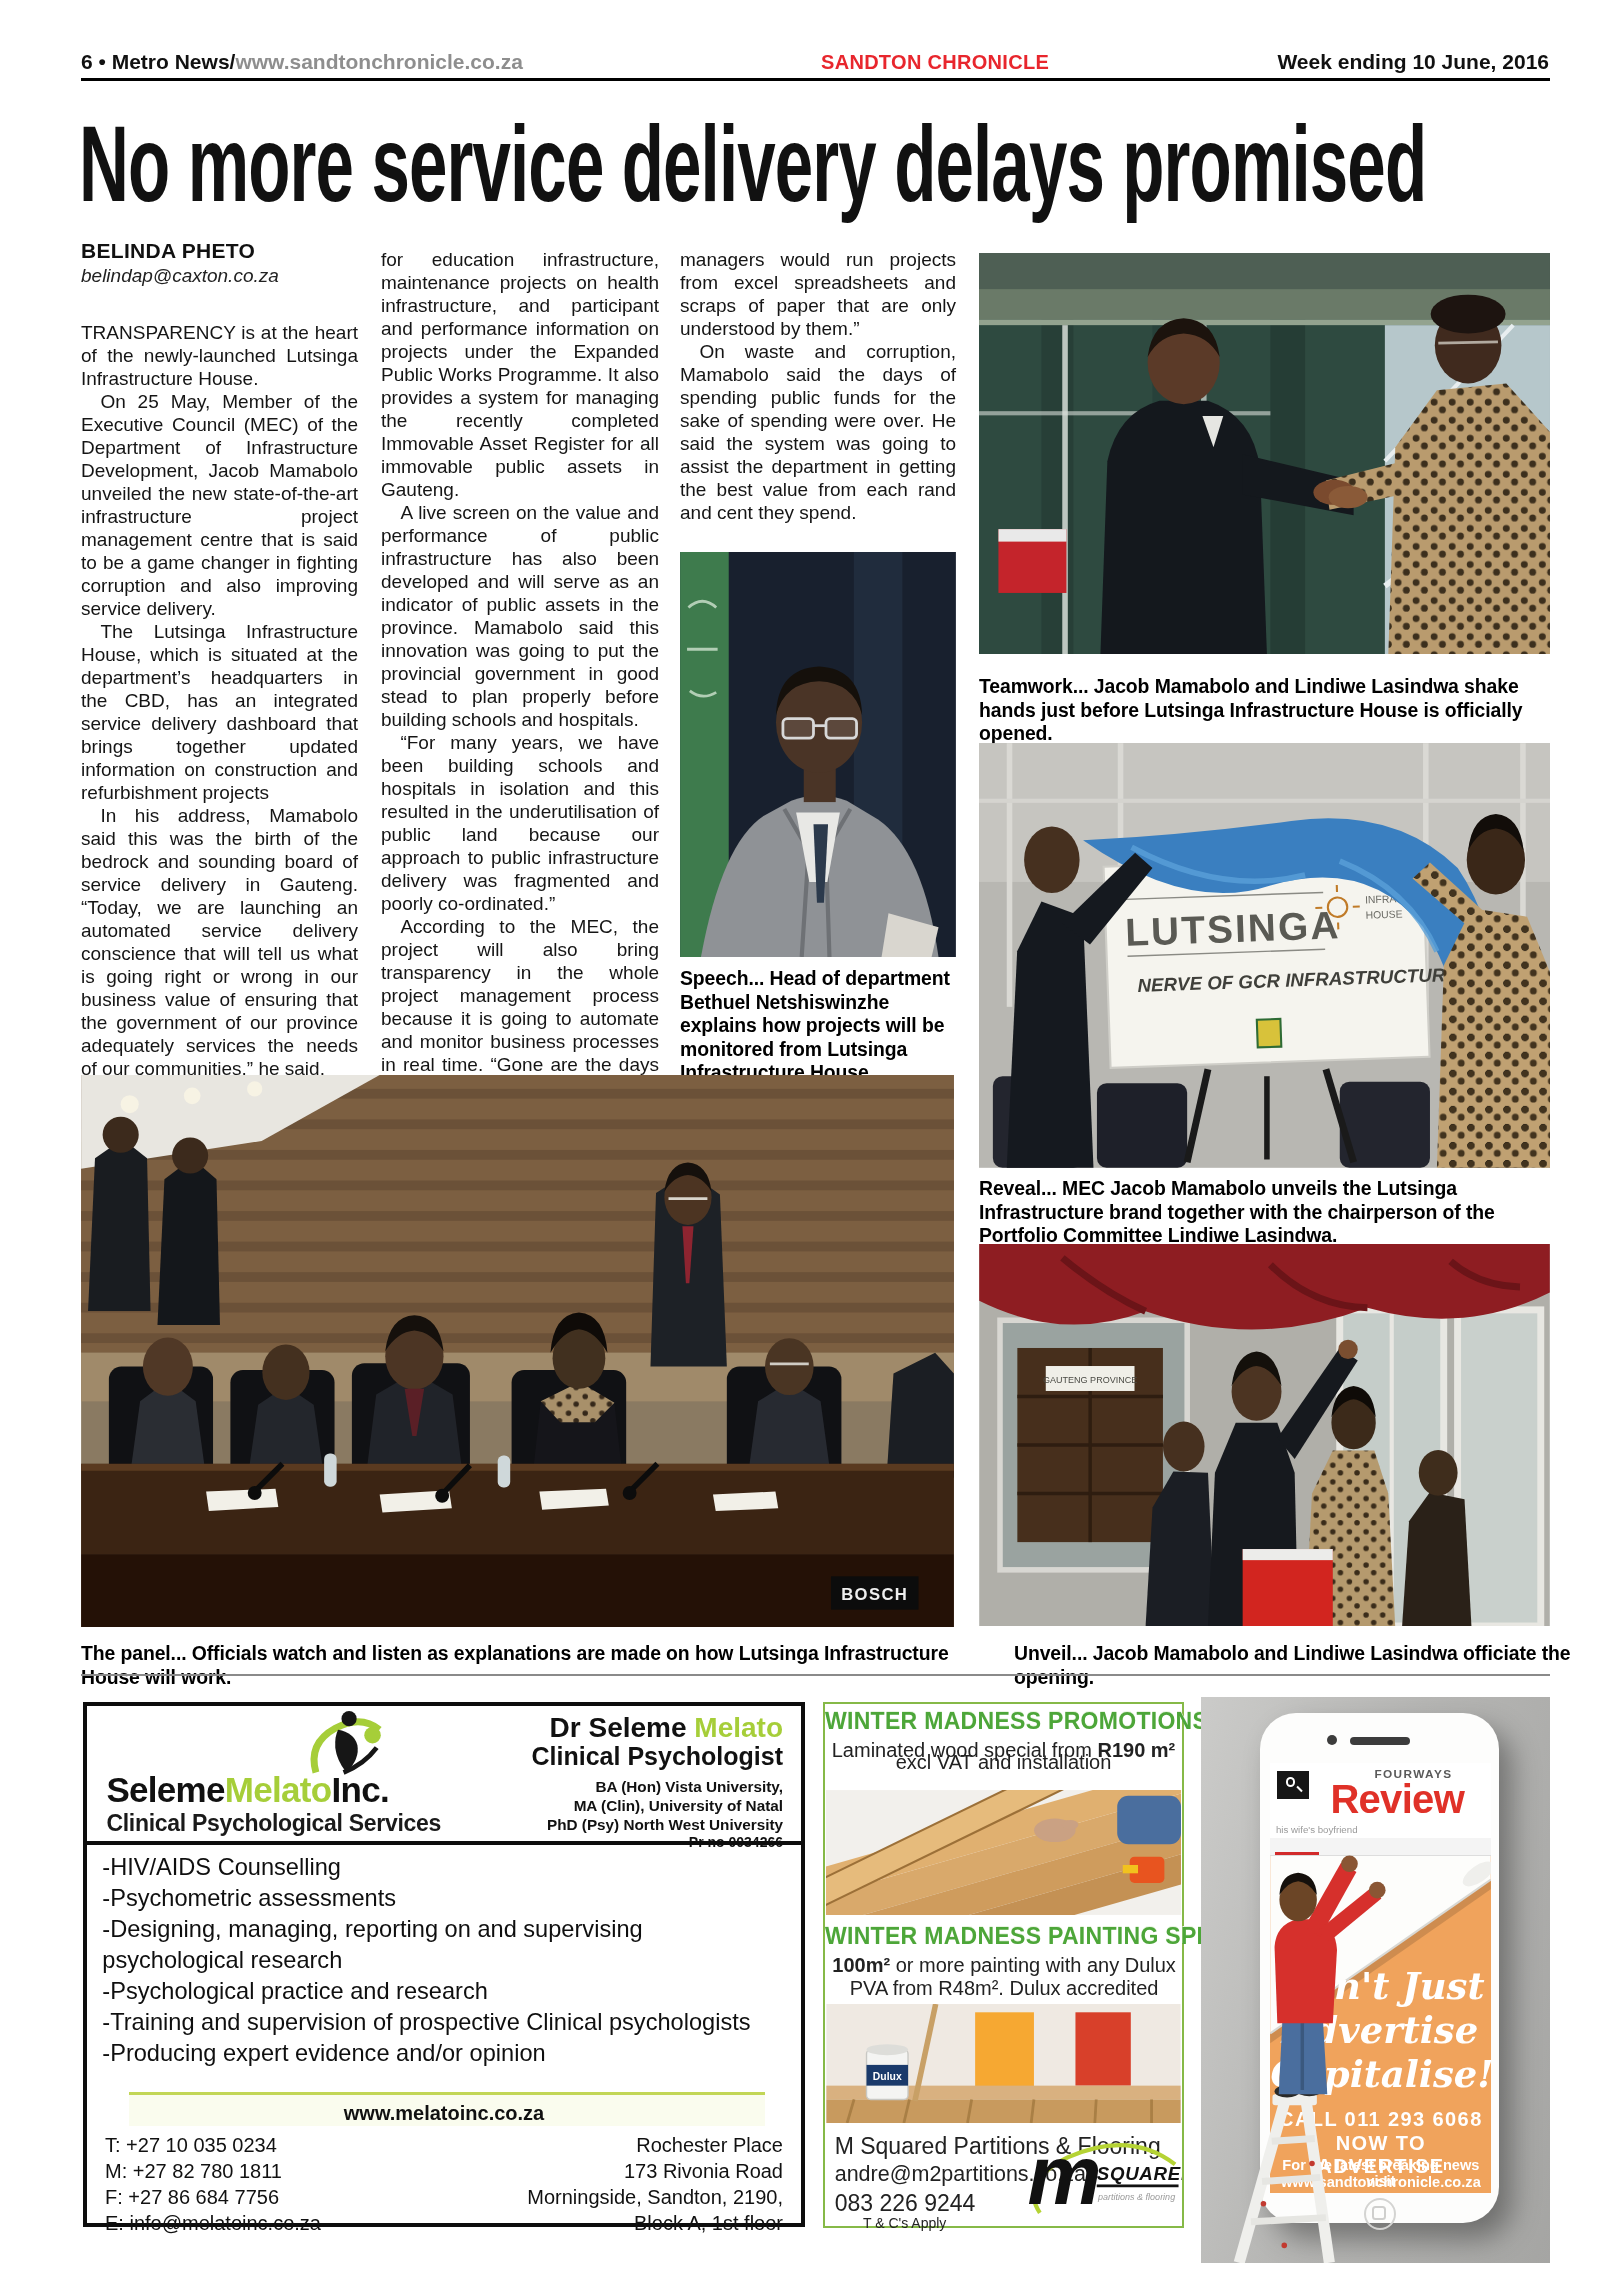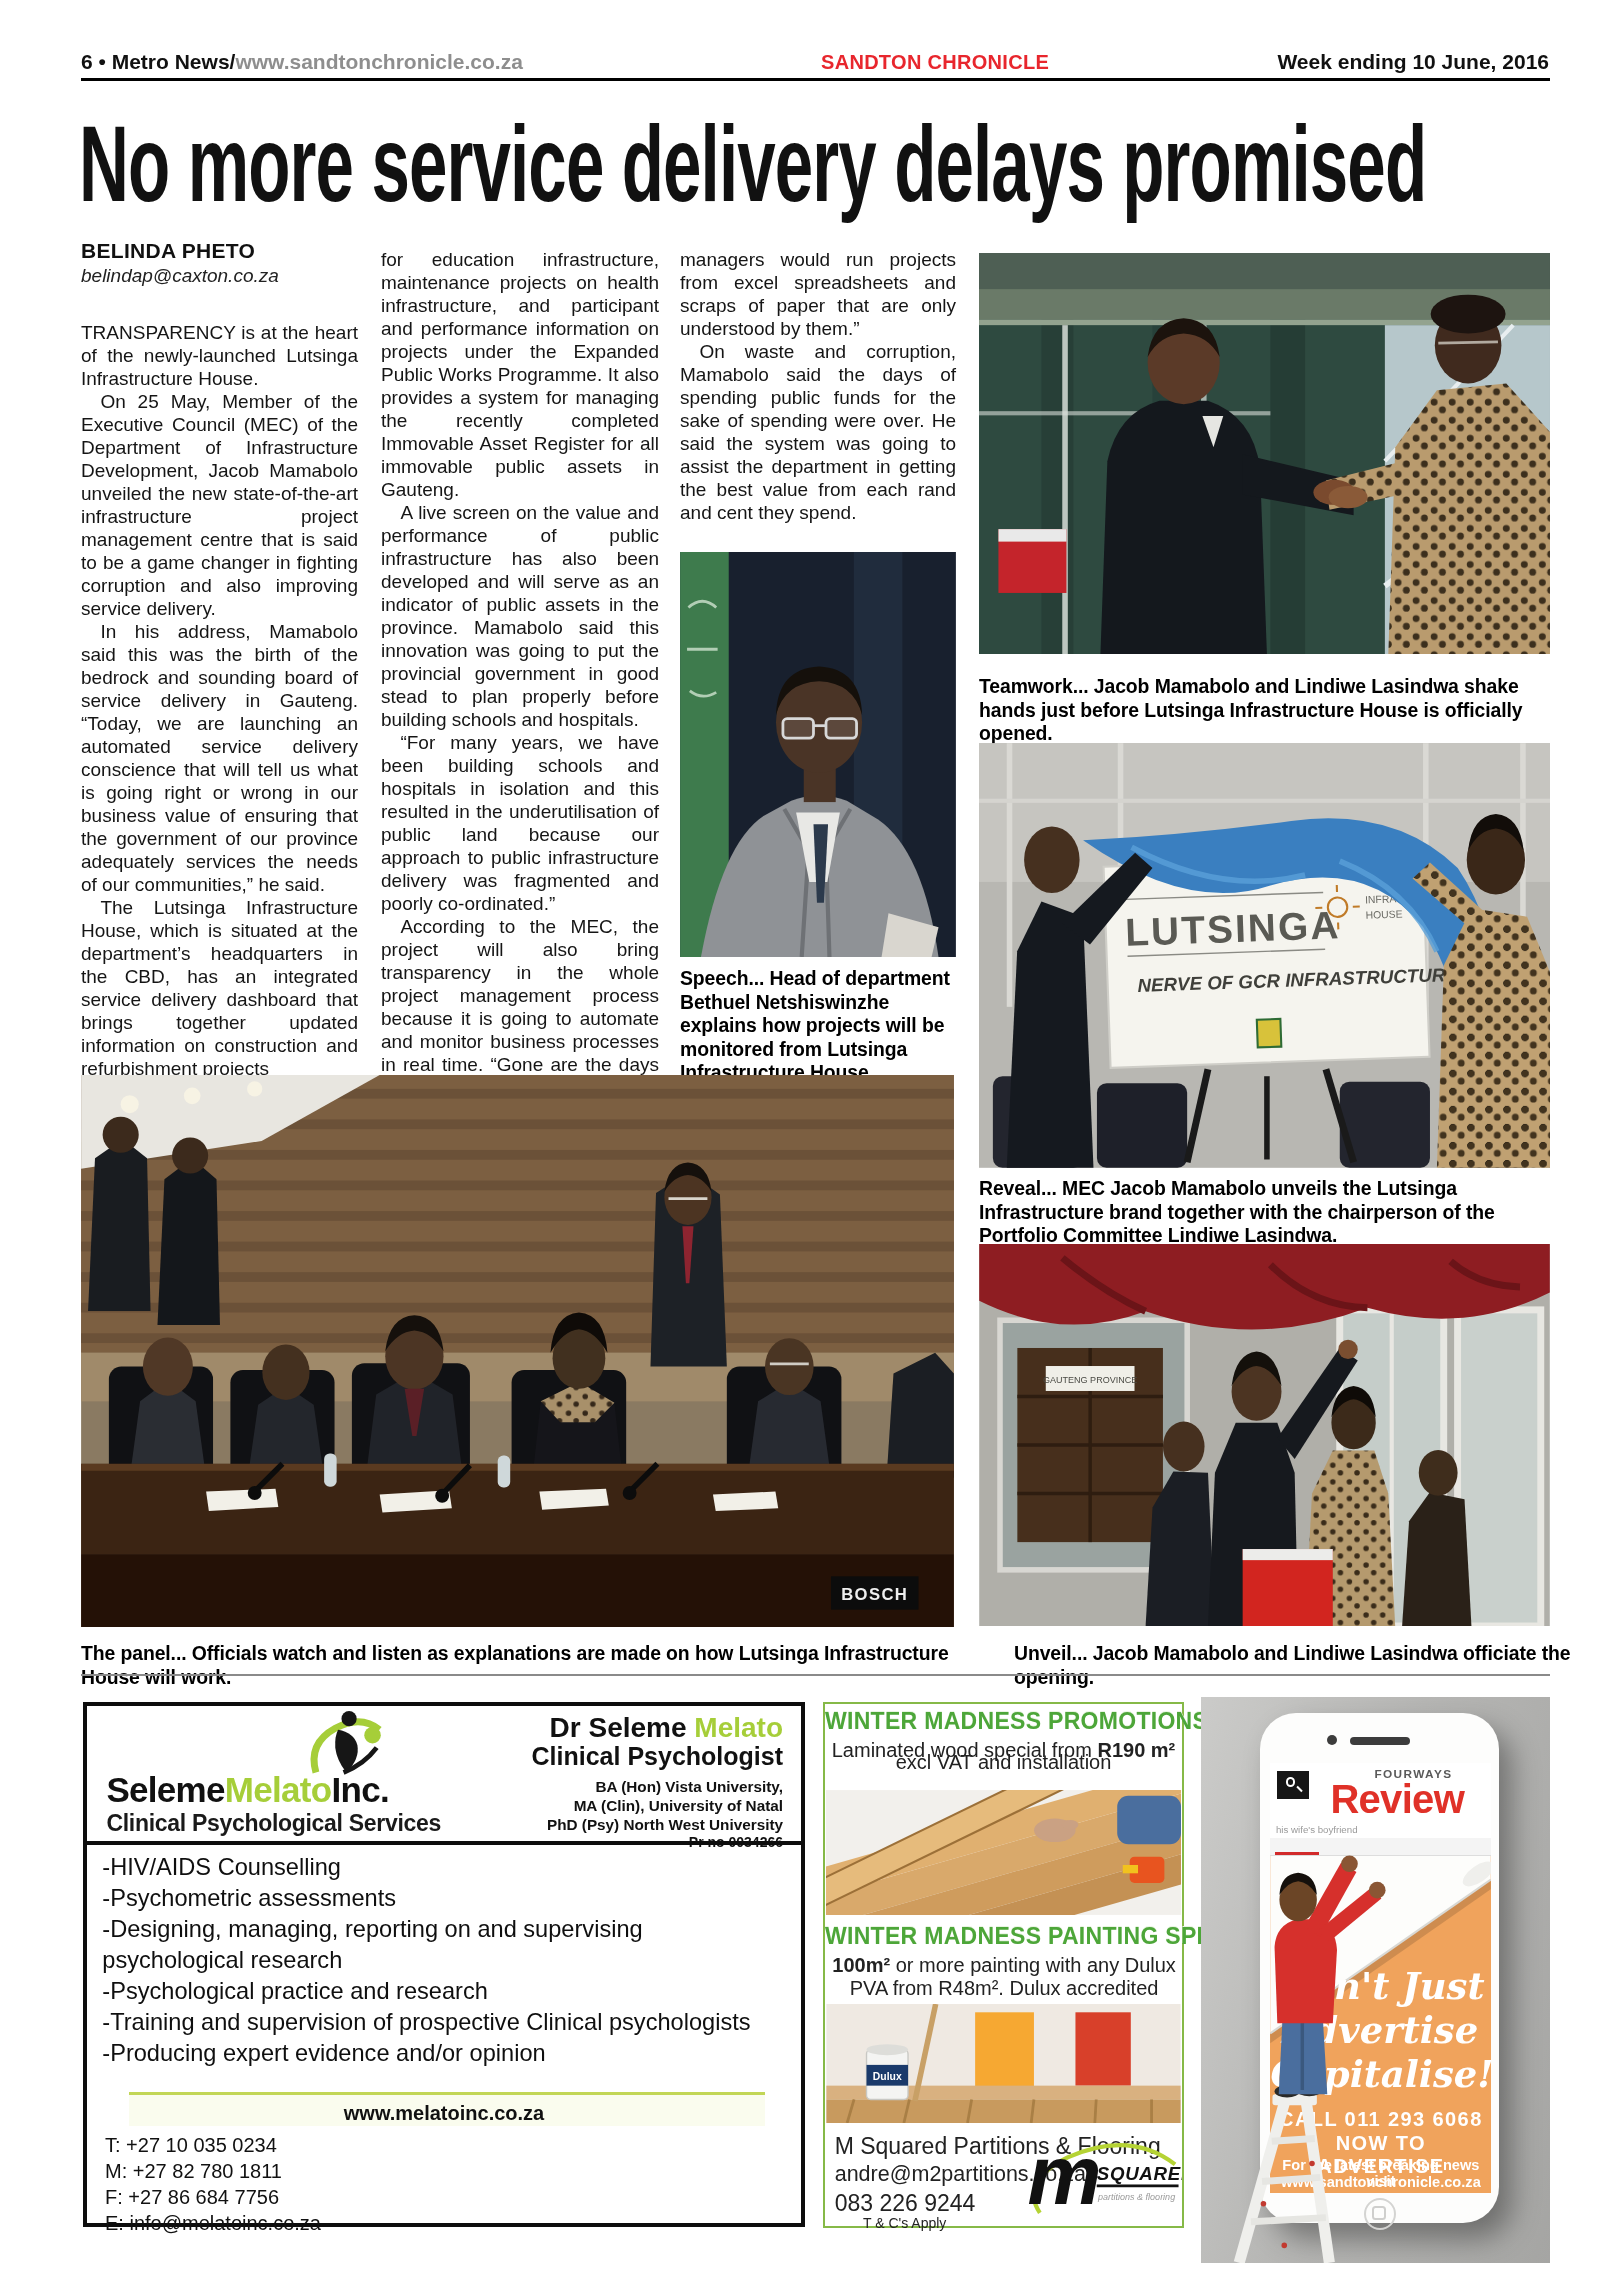--- a/index.html
+++ b/index.html
@@ -91,22 +91,22 @@
 
   <div class="abs" style="left:79px; top:110px; width:1472px; height:125px;">
     <span class="headline" style="display:inline-block;">No more service delivery delays promised</span>
   </div>
   <div class="abs byline" style="left:81px; top:239px;">BELINDA PHETO</div>
   <div class="abs bymail" style="left:81px; top:265px;">belindap@caxton.co.za</div>
 
   <div class="abs col" style="left:81px; top:321px; width:277px;">
     <p>TRANSPARENCY is at the heart of the newly-launched Lutsinga Infrastructure House.</p>
     <p>On 25 May, Member of the Executive Council (MEC) of the Department of Infrastructure Development, Jacob Mamabolo unveiled the new state-of-the-art infrastructure project management centre that is said to be a game changer in fighting corruption and also improving service delivery.</p>
+    <p>The Lutsinga Infrastructure House, which is situated at the department’s headquarters in the CBD, has an integrated service delivery dashboard that brings together updated information on construction and refurbishment projects</p>
     <p>In his address, Mamabolo said this was the birth of the bedrock and sounding board of service delivery in Gauteng. “Today, we are launching an automated service delivery conscience that will tell us what is going right or wrong in our business value of ensuring that the government of our province adequately services the needs of our communities,” he said.</p>
-    <p>The Lutsinga Infrastructure House, which is situated at the department’s headquarters in the CBD, has an integrated service delivery dashboard that brings together updated information on construction and refurbishment projects</p>
   </div>
   <div class="abs col" style="left:381px; top:248px; width:278px;">
     <p>for education infrastructure, maintenance projects on health infrastructure, and participant and performance information on projects under the Expanded Public Works Programme. It also provides a system for managing the recently completed Immovable Asset Register for all immovable public assets in Gauteng.</p>
     <p>A live screen on the value and performance of public infrastructure has also been developed and will serve as an indicator of public assets in the province. Mamabolo said this innovation was going to put the provincial government in good stead to plan properly before building schools and hospitals.</p>
     <p>“For many years, we have been building schools and hospitals in isolation and this resulted in the underutilisation of public land because our approach to public infrastructure delivery was fragmented and poorly co-ordinated.”</p>
     <p>According to the MEC, the project will also bring transparency in the whole project management process because it is going to automate and monitor business processes in real time. “Gone are the days where project</p>
   </div>
   <div class="abs col" style="left:680px; top:248px; width:276px;">
     <p>managers would run projects from excel spreadsheets and scraps of paper that are only understood by them.”</p>
     <p>On waste and corruption, Mamabolo said the days of spending public funds for the sake of spending were over. He said the system was going to assist the department in getting the best value from each rand and cent they spend.</p>
@@ -387,20 +387,26 @@
     <div class="abs sel-greenline" style="left:42px; top:386px; width:636px;"></div>
     <div class="abs" style="left:42px; top:389px; width:636px; height:31px; background:#fafcee;"></div>
     <div class="abs sel-web" style="left:0; top:396px; width:100%;">www.melatoinc.co.za</div>
 
     <div class="abs sel-contact" style="left:18px; top:426px;">
       <div>T: +27 10 035 0234</div>
       <div>M: +27 82 780 1811</div>
       <div>F: +27 86 684 7756</div>
       <div>E: info@melatoinc.co.za</div>
     </div>
+    <div class="abs sel-addr" style="right:18px; top:426px;">
+      <div>Rochester Place</div>
+      <div>173 Rivonia Road</div>
+      <div>Morningside, Sandton, 2190,</div>
+      <div>Block A, 1st floor</div>
+    </div>
   </div>
 
   <div class="abs msq" style="left:823px; top:1702px; width:361px; height:526px;">
     <div class="abs msq-title" style="left:0; top:4.2px; width:100%;">WINTER MADNESS PROMOTIONS</div>
     <div class="abs msq-line" style="left:0; top:35px; width:100%;">
       <span>Laminated wood special from </span><b>R190 m²</b>
     </div>
     <div class="abs msq-line" style="left:0; top:47px; width:100%;">excl VAT and installation</div>
 
     <svg class="abs" style="left:1.4px; top:86px;" width="355" height="125" viewBox="0 0 512 180">

